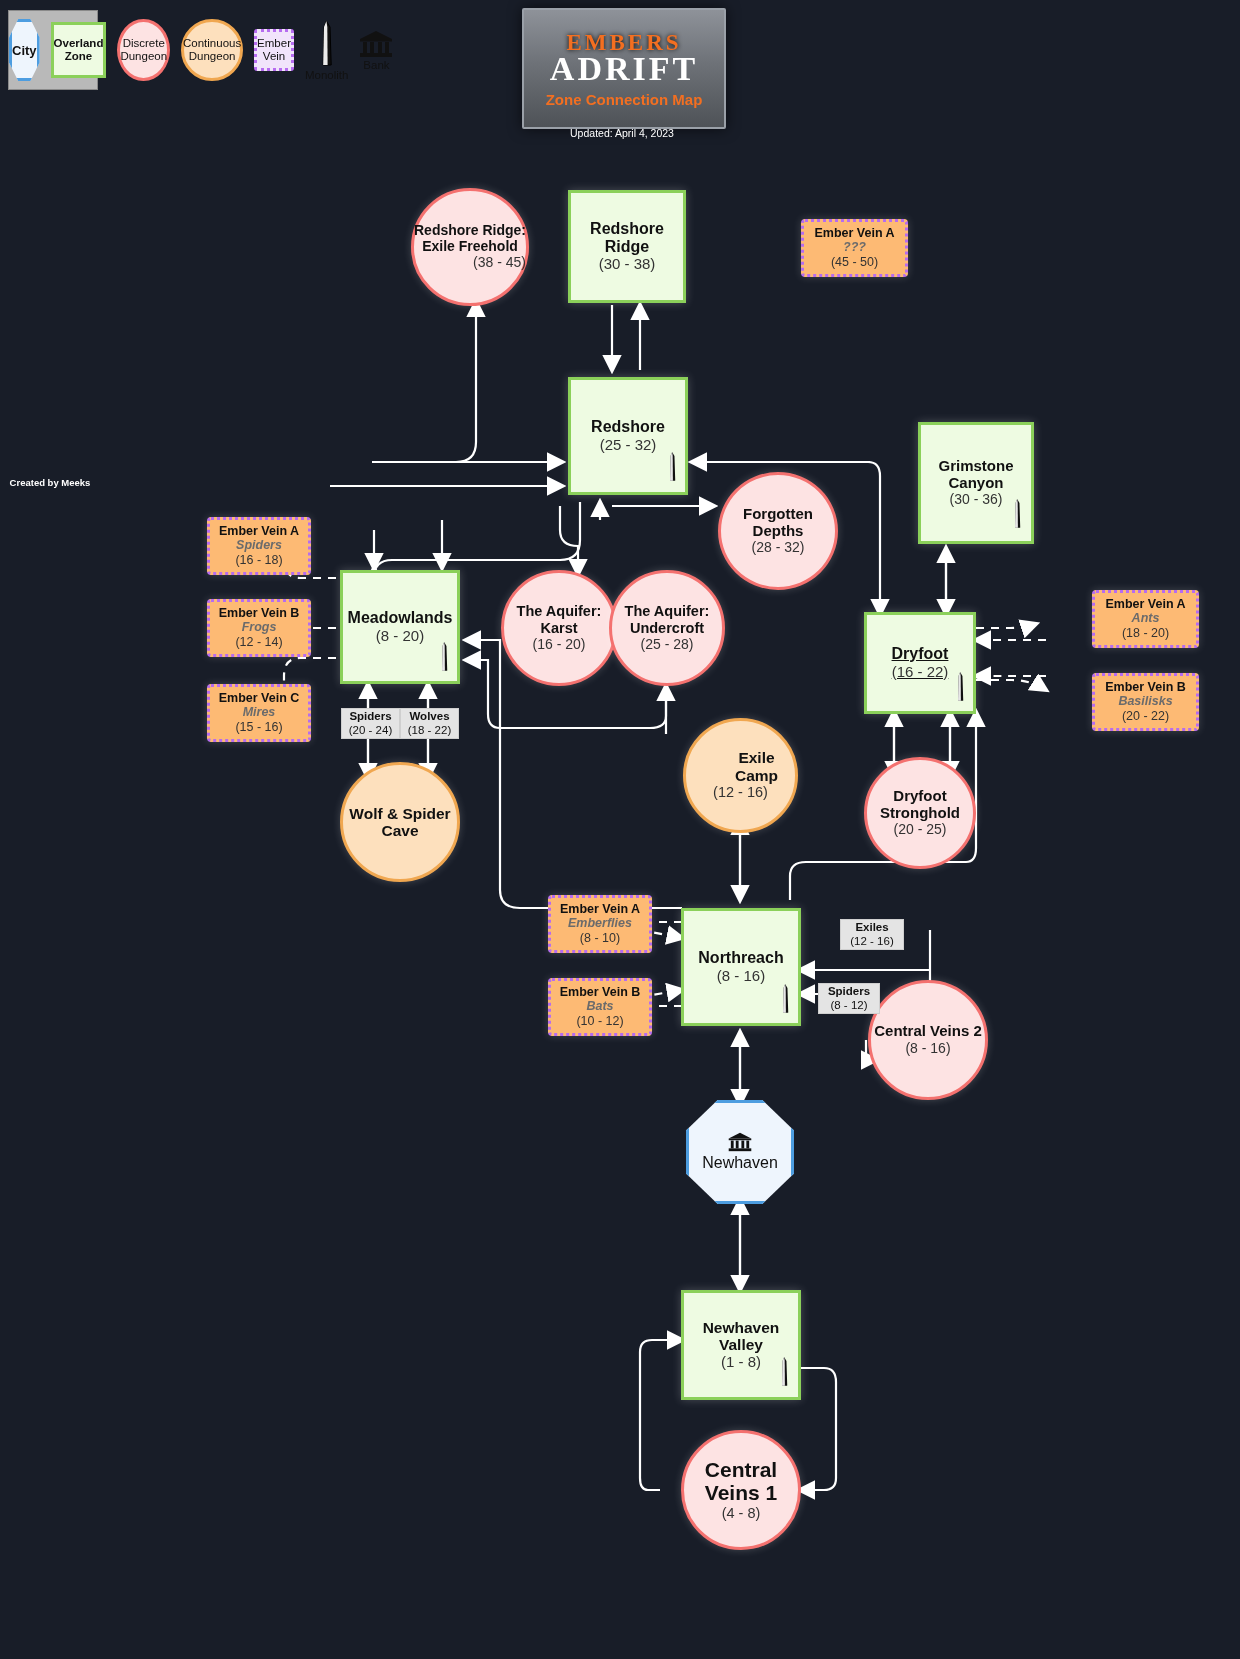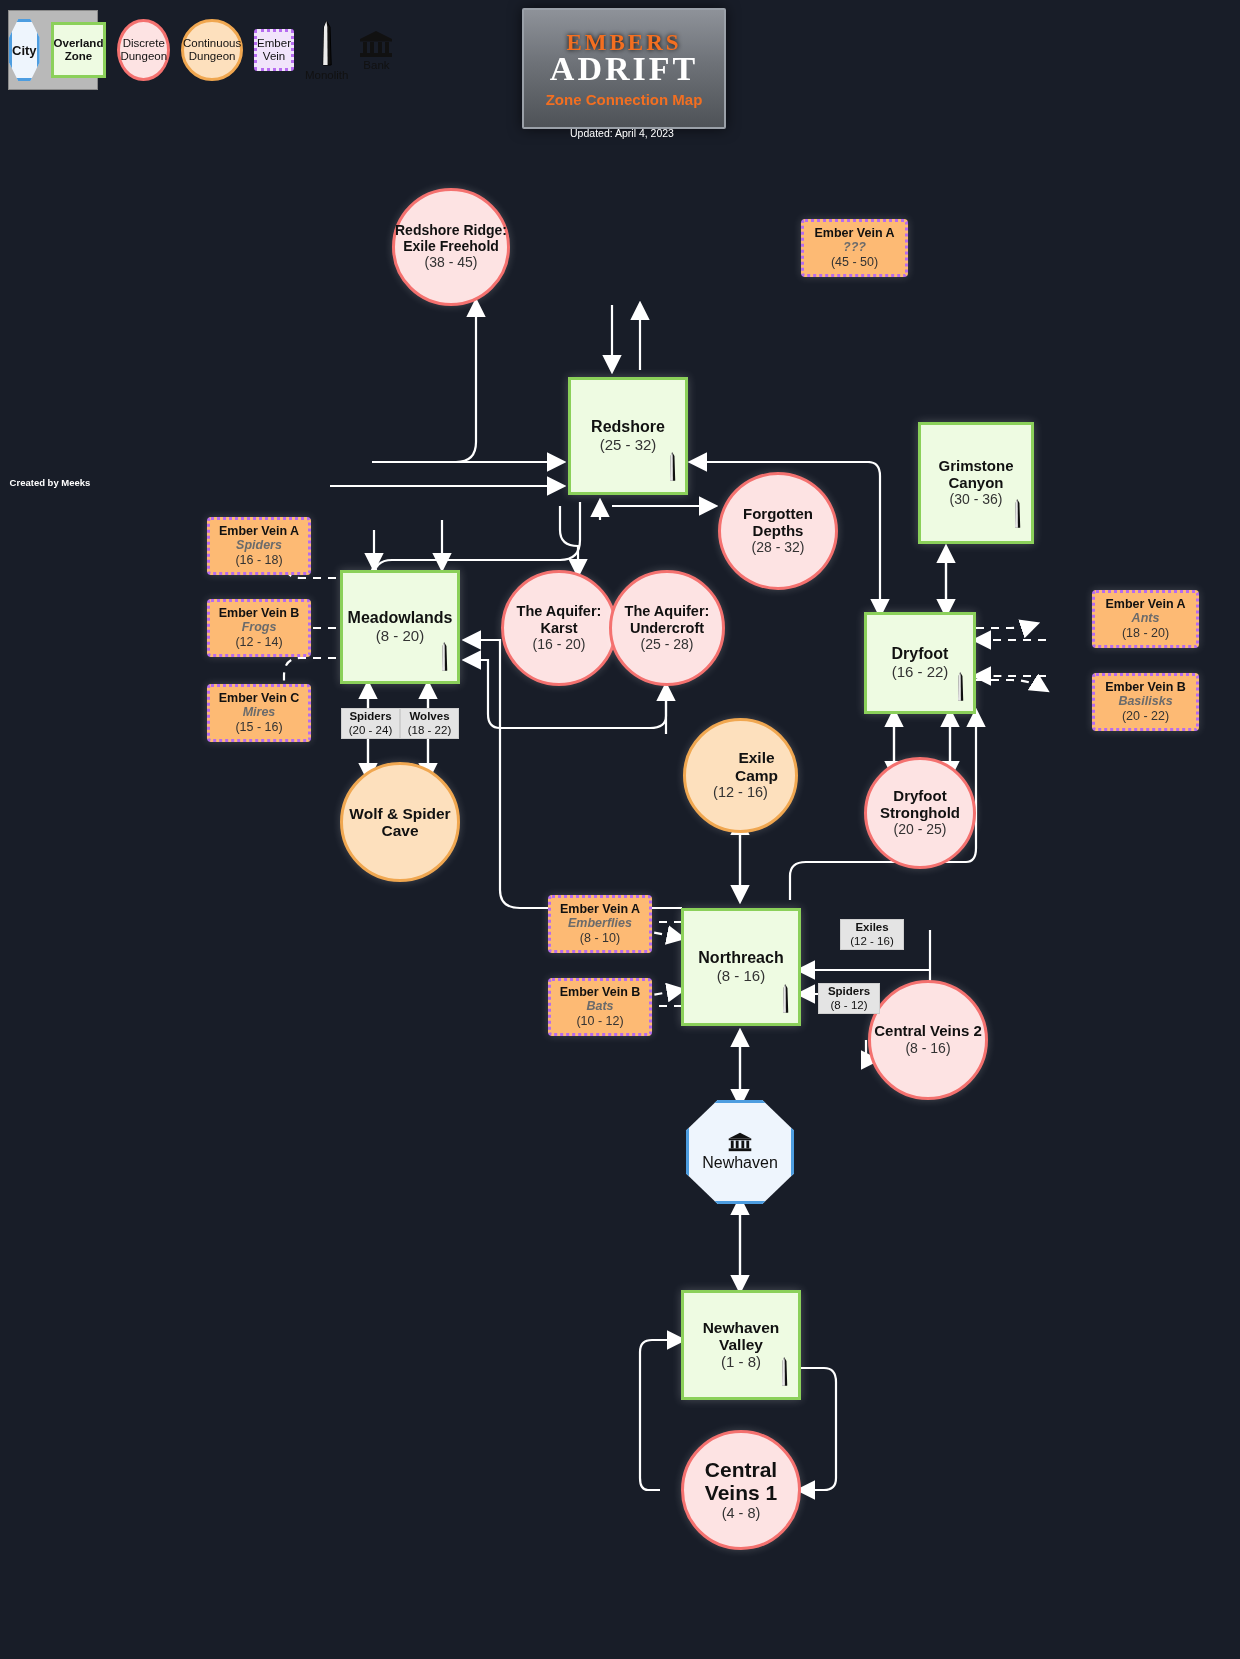--- a/index.html
+++ b/index.html
@@ -237,25 +237,29 @@
   </div>
   <div class="credit">Created by Meeks</div>
 
   <div class="titlebox">
     <div class="t-embers">EMBERS</div>
     <div class="t-adrift">ADRIFT</div>
     <div class="t-sub">Zone Connection Map</div>
   </div>
   <div class="updated">Updated: April 4, 2023</div>
 
-  <div class="node n-discrete" style="left:392px;top:188px;width:118px;height:118px;">
+  <div class="node n-discrete" style="left:411px;top:188px;width:118px;height:118px;align-items:flex-end;">
     <div class="nm" style="font-size:14px;">Redshore Ridge: Exile Freehold</div>
     <div class="lv" style="font-size:14px;">(38 - 45)</div>
   </div>
 
+  <div class="node n-overland" style="left:568px;top:190px;width:118px;height:113px;">
+    <div class="nm" style="font-size:16px;">Redshore Ridge</div>
+    <div class="lv" style="font-size:15px;">(30 - 38)</div>
+  </div>
 
   <div class="node n-ember" style="left:757px;top:219px;width:107px;height:58px;">
     <div class="nm">Ember Vein A</div>
     <div class="mob">???</div>
     <div class="lv">(45 - 50)</div>
   </div>
 
   <div class="node n-overland" style="left:568px;top:377px;width:120px;height:118px;">
     <div class="nm" style="font-size:16px;">Redshore</div>
     <div class="lv" style="font-size:15px;">(25 - 32)</div>
@@ -306,21 +310,21 @@
 
   <div class="node n-discrete" style="left:501px;top:570px;width:116px;height:116px;">
     <div class="nm" style="font-size:14.5px;">The Aquifer: Karst</div>
     <div class="lv" style="font-size:14px;">(16 - 20)</div>
   </div>
   <div class="node n-discrete" style="left:609px;top:570px;width:116px;height:116px;">
     <div class="nm" style="font-size:14.5px;">The Aquifer: Undercroft</div>
     <div class="lv" style="font-size:14px;">(25 - 28)</div>
   </div>
 
-  <div class="node n-overland" style="left:864px;top:612px;width:112px;height:102px;">
+  <div class="node n-overland" style="left:864px;top:612px;width:112px;height:102px;text-decoration:underline;">
     <div class="nm" style="font-size:16px;">Dryfoot</div>
     <div class="lv" style="font-size:15px;">(16 - 22)</div>
     <svg class="mono" style="right:6px;bottom:2px;" viewBox="0 0 20 48">
       <path d="M9.4,1 L13,7 L14.2,45 L6.2,45 L7,7 Z" fill="#111"></path>
       <path d="M9.4,1 L10.3,7 L10.6,45 L6.2,45 L7,7 Z" fill="#fff" opacity=".9"></path>
     </svg>
   </div>
   <div class="node n-ember" style="left:1048px;top:590px;width:107px;height:58px;">
     <div class="nm">Ember Vein A</div>
     <div class="mob">Ants</div>

